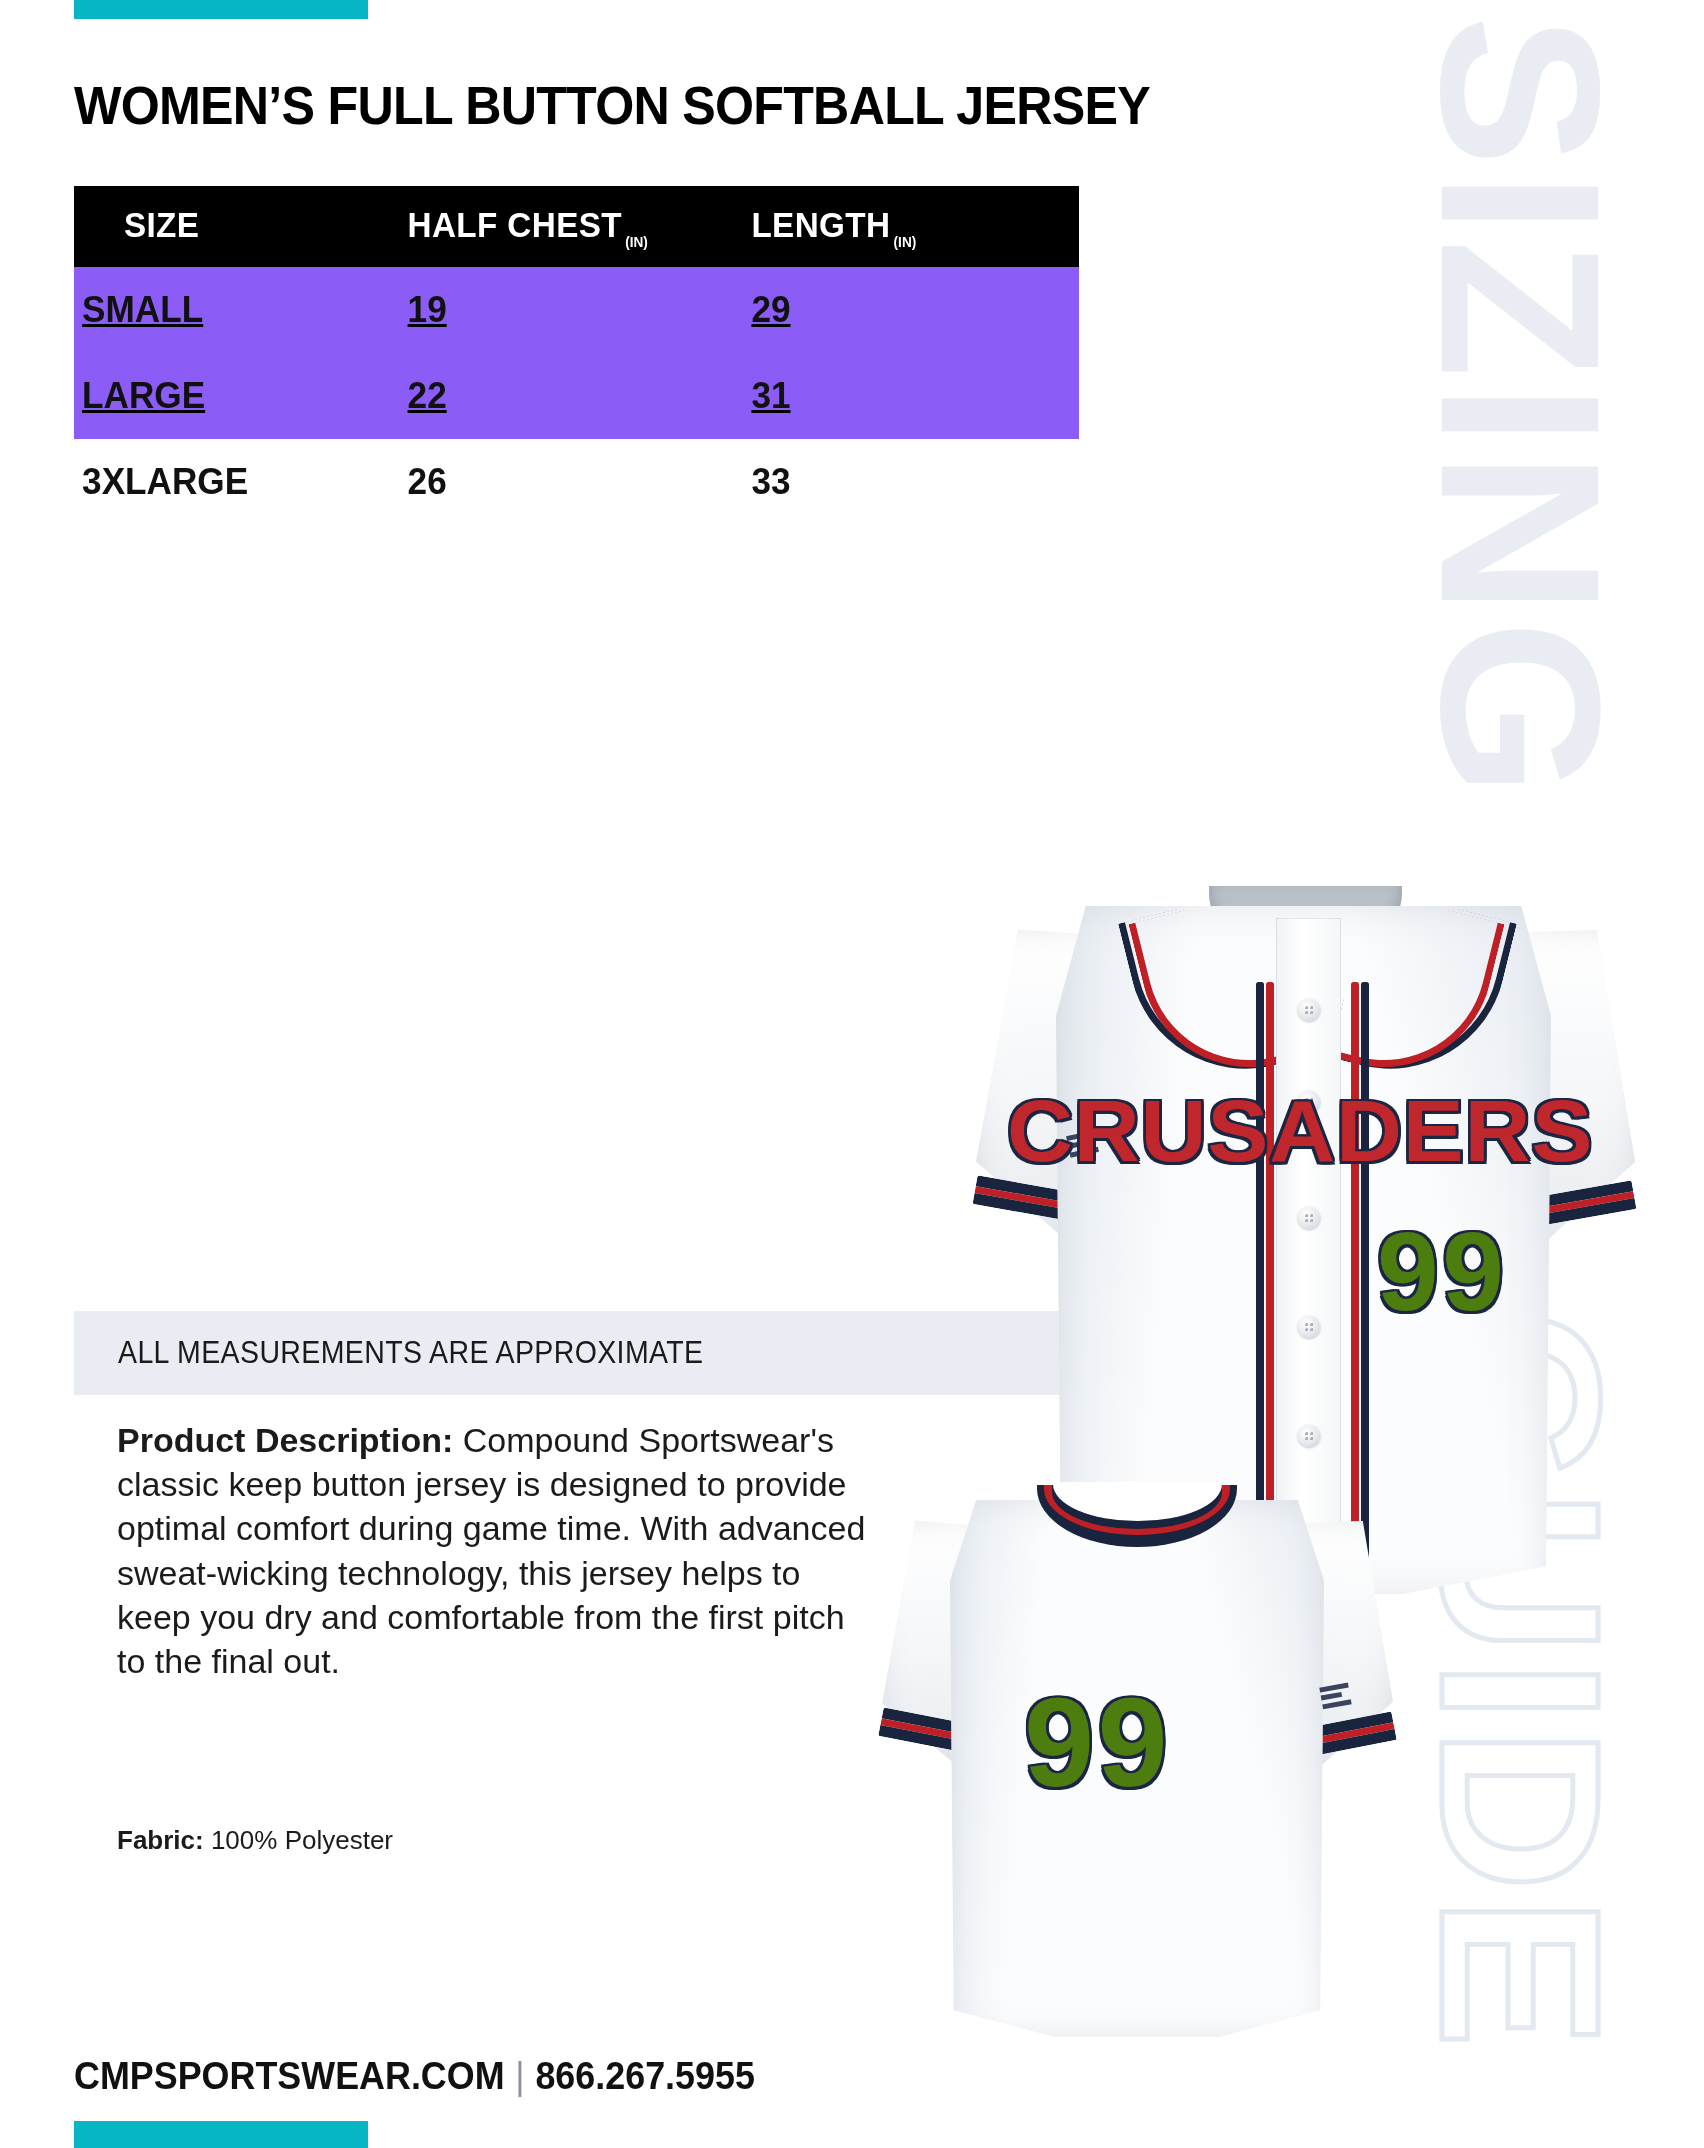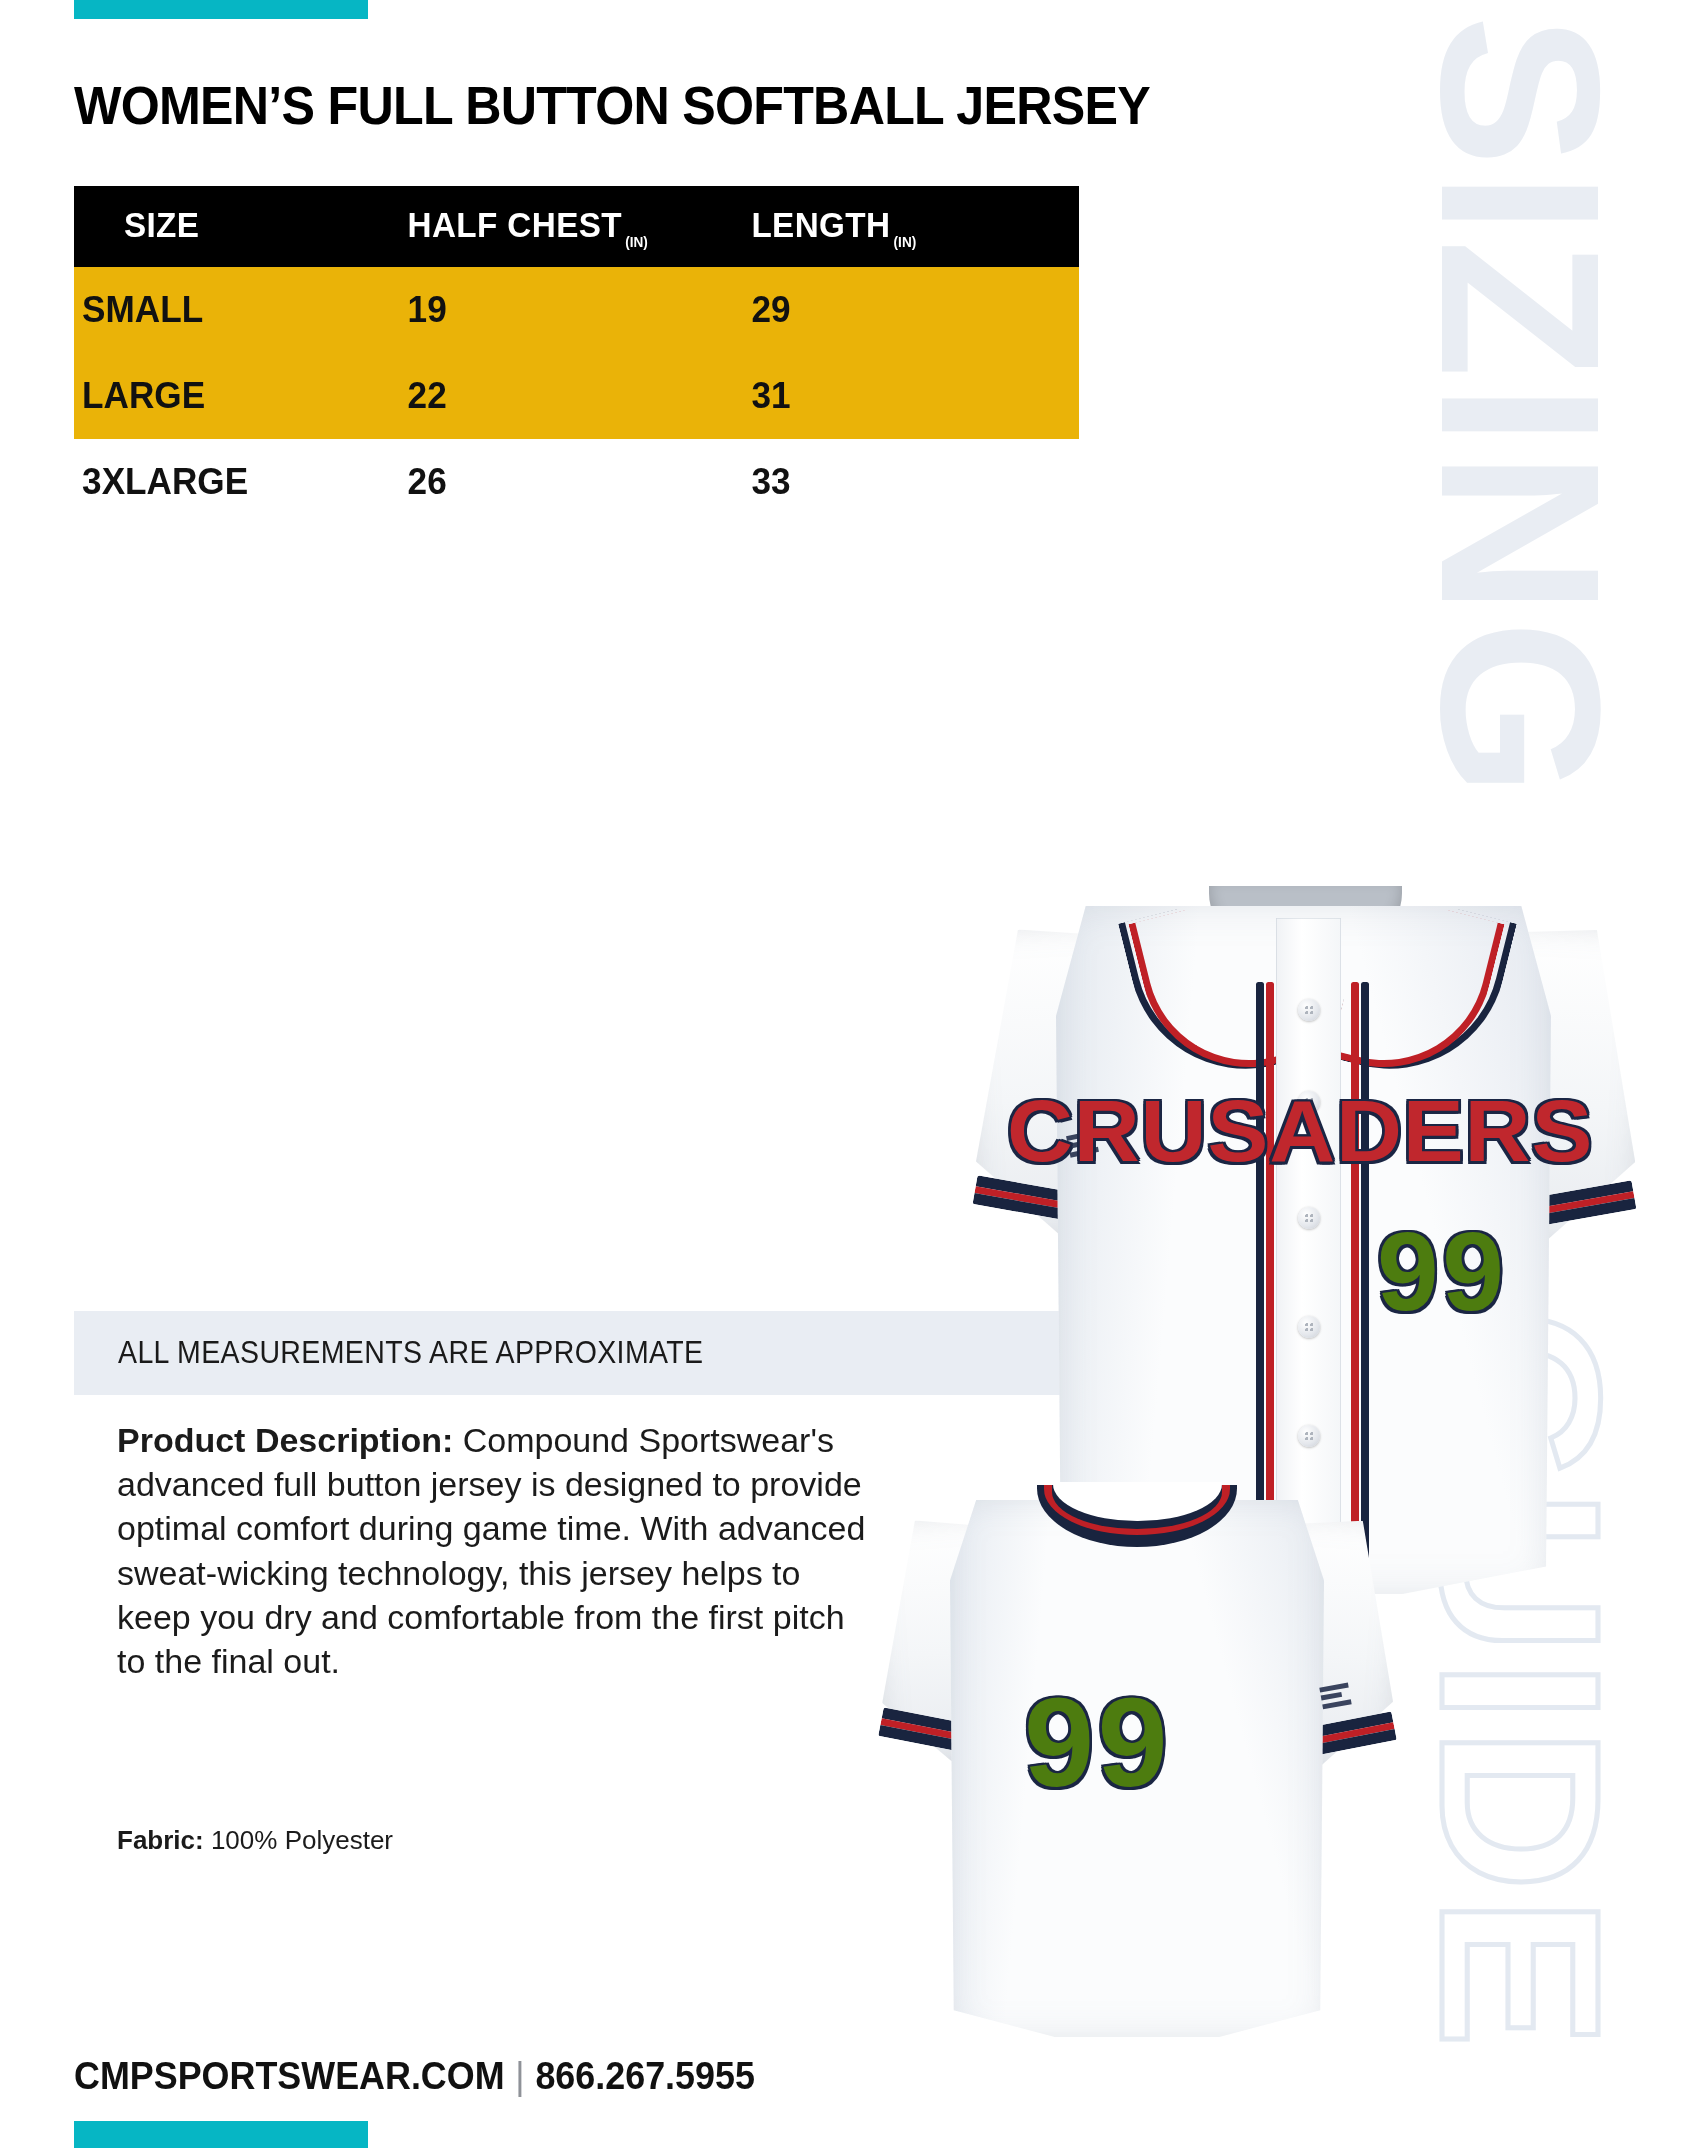--- a/index.html
+++ b/index.html
@@ -75,21 +75,21 @@
   th.col-length{width:351px;}
 
   #size-table tbody td{
     font-size:37px;font-weight:700;color:#111;
     padding:22px 0;
     transform:scaleX(.95);
   }
   td.c-size{padding-left:44px;}
   td.c-chest{padding-left:0;}
   td.c-length{padding-left:0;}
-  #size-table tbody tr.alt{background:#eab308;}
+  #size-table tbody tr.alt{background:#8b5cf6;text-decoration:underline;}
 
   
   #measure-band{
     position:absolute;left:74px;top:1311px;
     width:986px;height:84px;
     background:#e9edf3;
     display:flex;align-items:center;
   }
   #measure-band .txt{
     margin-left:44px;
@@ -361,21 +361,21 @@
       <td class="c-length">33</td>
     </tr>
   </tbody>
 </table>
 
 <div id="measure-band">
   <div class="txt">ALL MEASUREMENTS ARE APPROXIMATE</div>
 </div>
 
 <div id="desc-block">
-  <p><span class="lead">Product Description:</span><span> Compound Sportswear's advanced full button jersey is designed to provide optimal comfort during game time. With advanced sweat-wicking technology, this jersey helps to keep you dry and comfortable from the first pitch to the final out.</span></p>
+  <p><span class="lead">Product Description:</span><span> Compound Sportswear's classic keep button jersey is designed to provide optimal comfort during game time. With advanced sweat-wicking technology, this jersey helps to keep you dry and comfortable from the first pitch to the final out.</span></p>
 </div>
 
 <div id="fabric-line">
   <span class="lead">Fabric:</span><span> 100% Polyester</span>
 </div>
 
 <div id="footer">
   <span>CMPSPORTSWEAR.COM</span><span class="sep">|</span><span>866.267.5955</span>
 </div>
 

